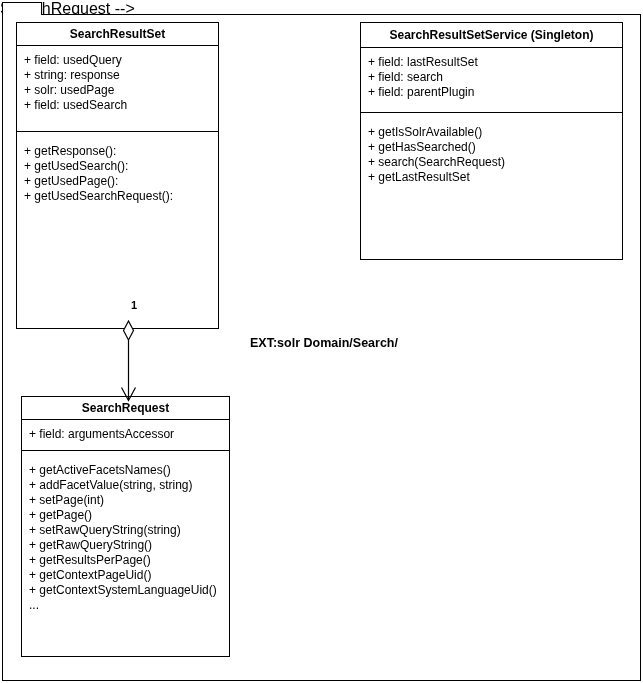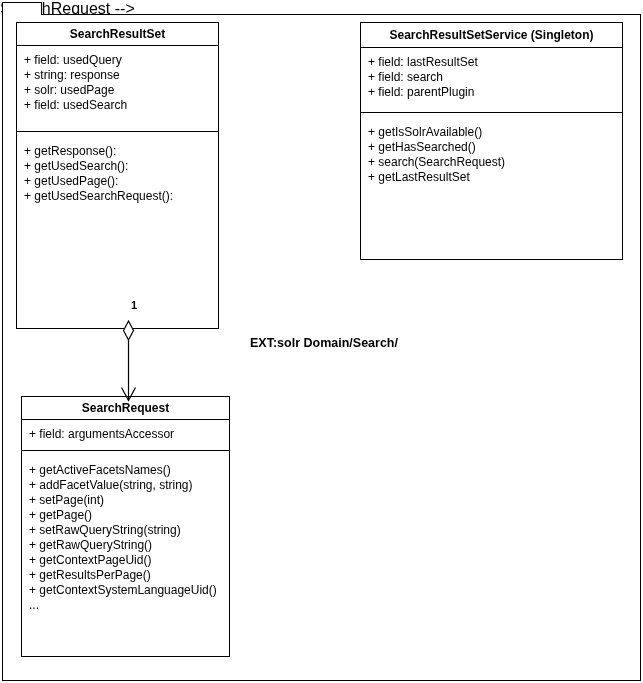--- a/index.html
+++ b/index.html
@@ -145,22 +145,22 @@
   <div class="uml-fields">
       <div class="uml-line">+ field: argumentsAccessor</div>
     </div>
   <div class="uml-methods">
       <div class="uml-line">+ getActiveFacetsNames()</div>
       <div class="uml-line">+ addFacetValue(string, string)</div>
       <div class="uml-line">+ setPage(int)</div>
       <div class="uml-line">+ getPage()</div>
       <div class="uml-line">+ setRawQueryString(string)</div>
       <div class="uml-line">+ getRawQueryString()</div>
+      <div class="uml-line">+ getResultsPerPage()</div>
       <div class="uml-line">+ getContextPageUid()</div>
-      <div class="uml-line">+ getResultsPerPage()</div>
       <div class="uml-line">+ getContextSystemLanguageUid()</div>
       <div class="uml-line">...</div>
     </div>
 </div>
 
  SearchRequest --&gt;
 <svg class="connector-svg" viewBox="0 0 643 683" xmlns="http://www.w3.org/2000/svg">
   <polygon points="128.5,321 133.5,330.5 128.5,340 123.5,330.5" fill="#ffffff" stroke="#000000" stroke-width="1.2"></polygon>
   <line x1="128.5" y1="340" x2="128.5" y2="400" stroke="#000000" stroke-width="1.2"></line>
   <polyline points="121.5,387.5 128.5,400.5 135.5,387.5" fill="none" stroke="#000000" stroke-width="1.2"></polyline>

